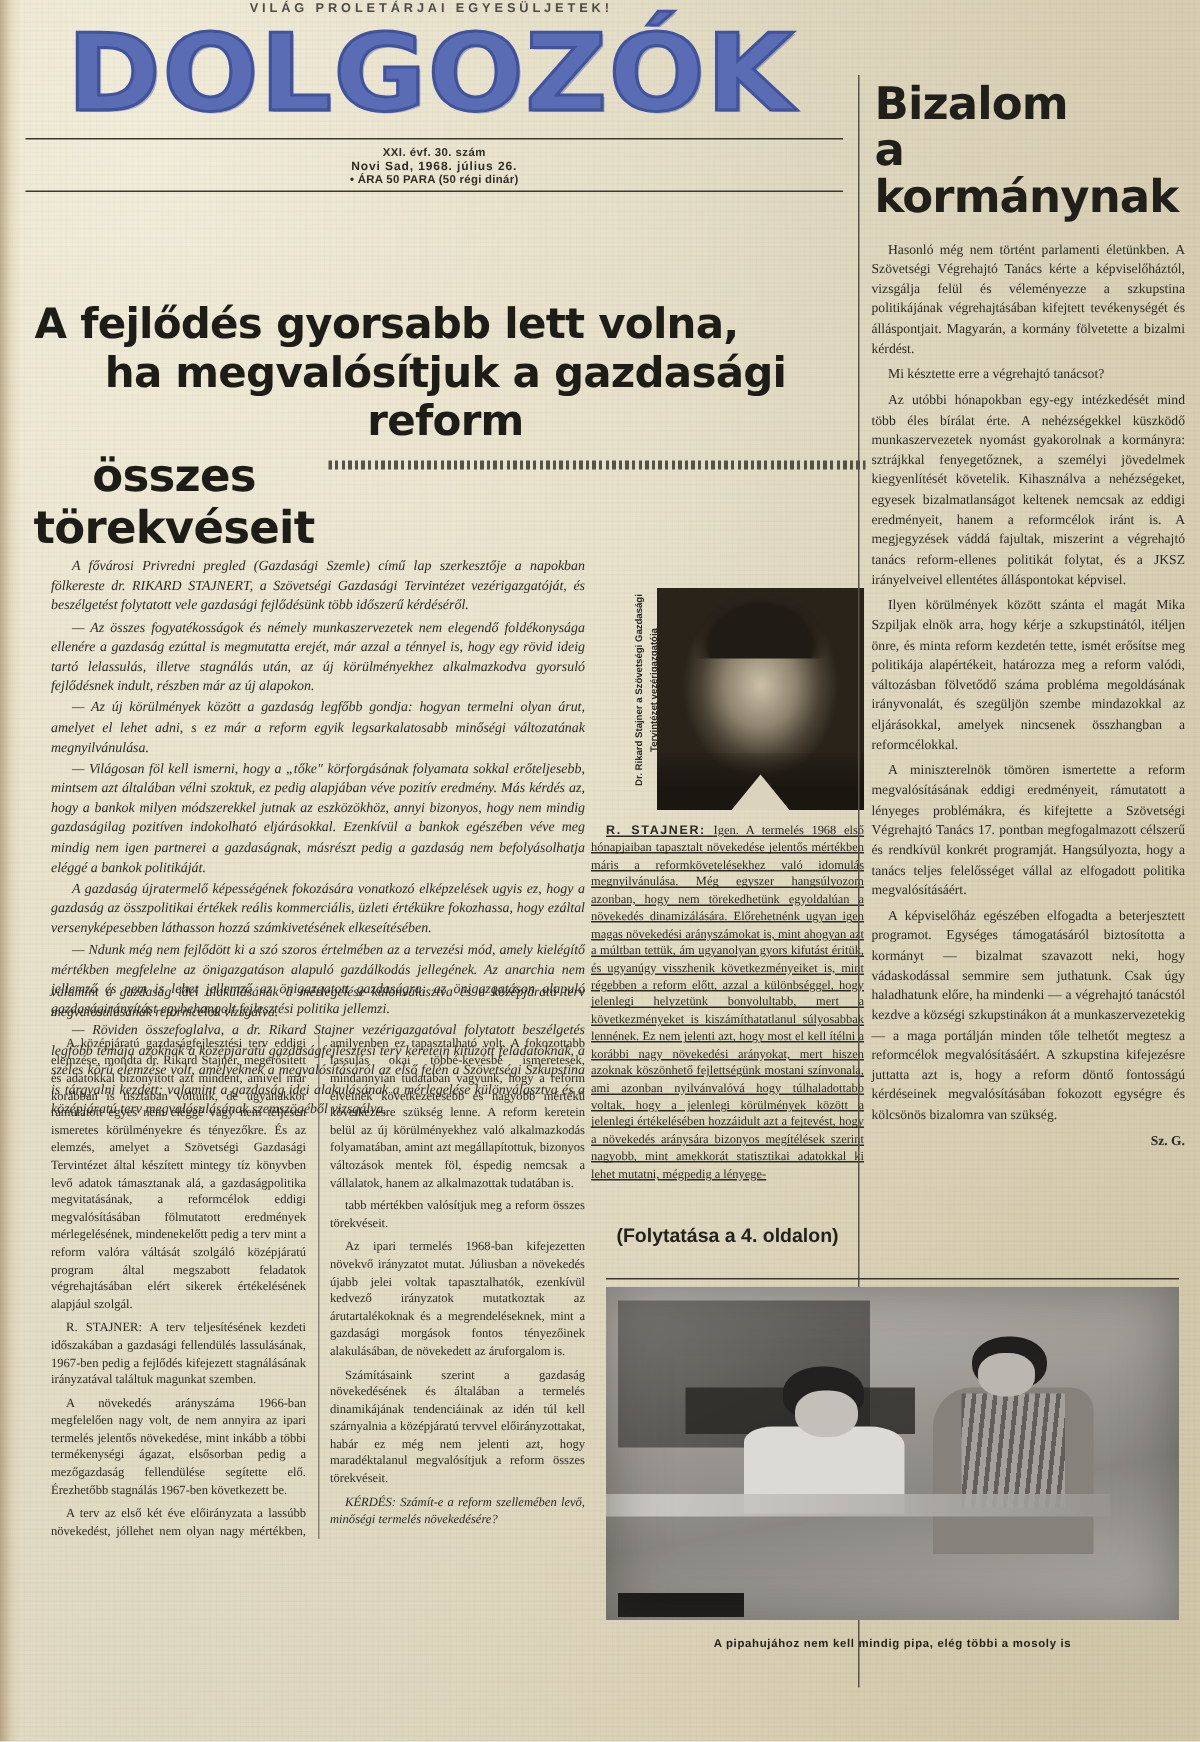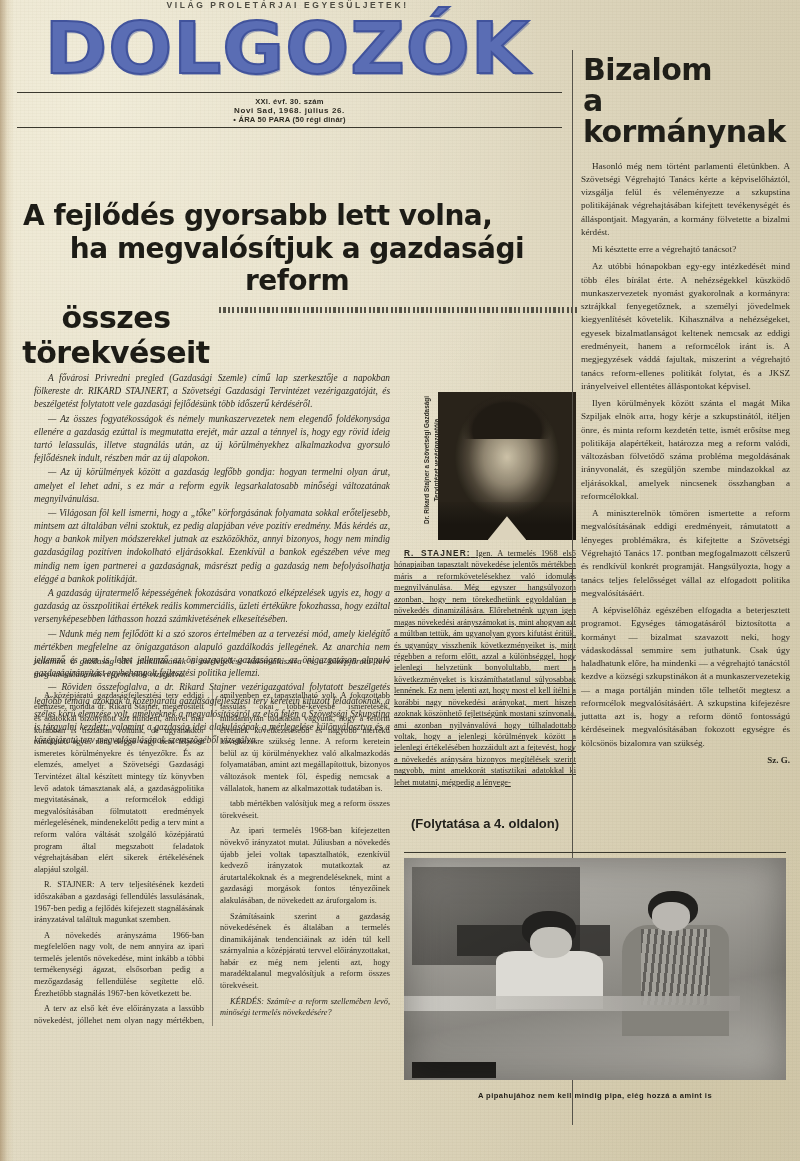--- a/index.html
+++ b/index.html
@@ -324,16 +324,16 @@
       <div class="stripes"></div>
       <div class="m2head"></div>
       <div class="m2face"></div>
       <div class="m1body"></div>
       <div class="m1head"></div>
       <div class="m1face"></div>
       <div class="beam"></div>
       <div class="dark-b"></div>
       <div class="vign"></div>
     </div>
-    <div class="photo-cap">A pipahujához nem kell mindig pipa, elég hozzá a amint is</div>
+    <div class="photo-cap">A pipahujához nem kell mindig pipa, elég többi a mosoly is</div>
   </div>
 
 </div>
 
 </body></html>

